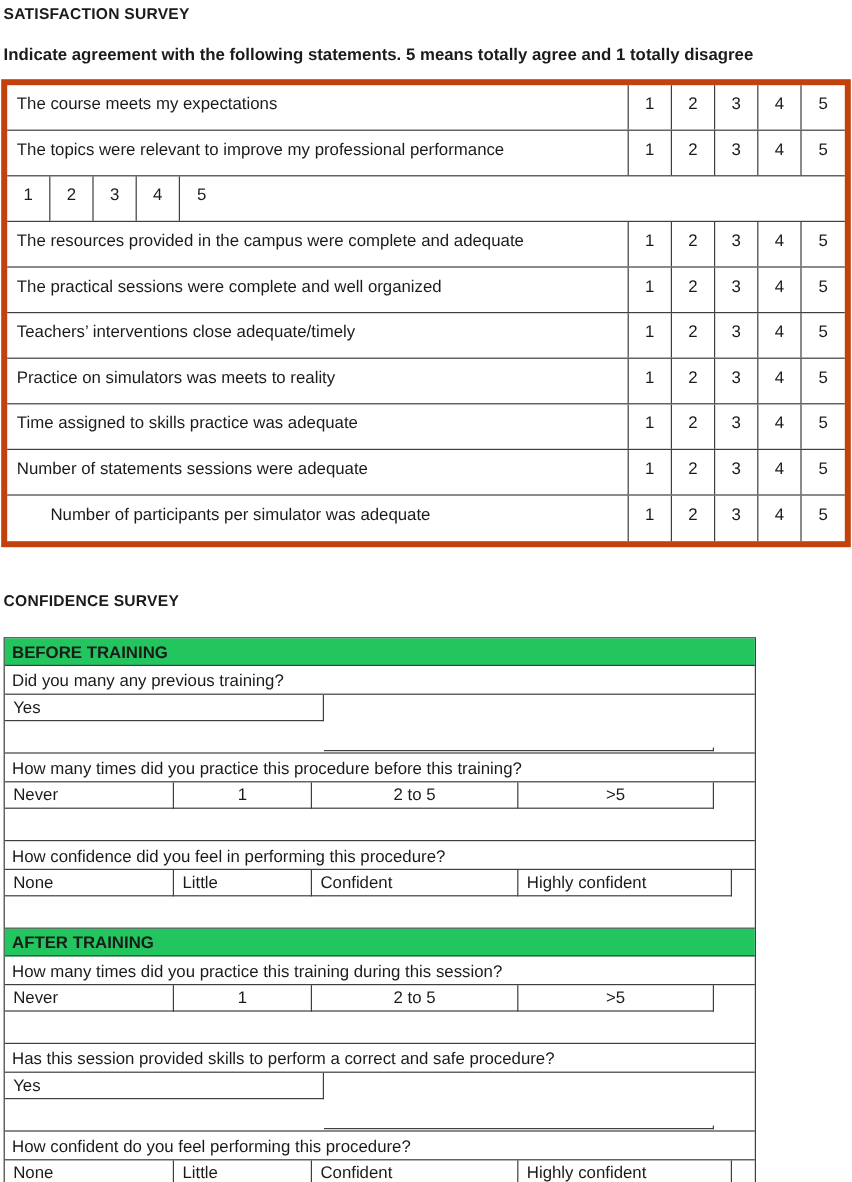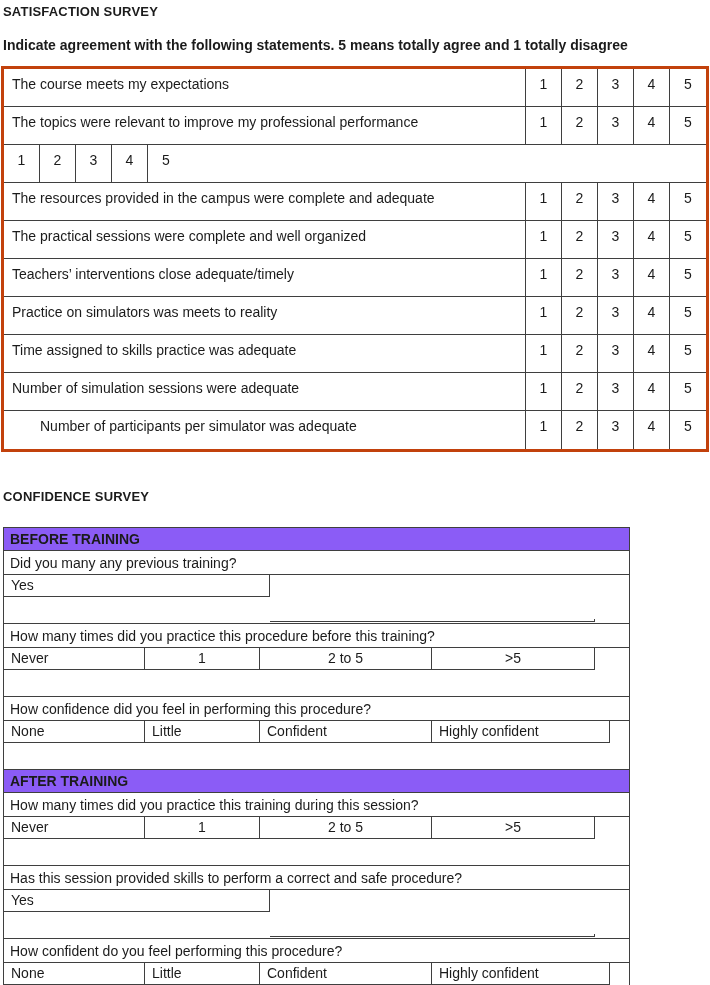--- a/index.html
+++ b/index.html
@@ -22,21 +22,21 @@
     margin:18px 0 0 3px;
     font-size:14px;
     font-weight:bold;
     white-space:nowrap;
   }
 
   
   .sat-table {
     width:708px;
     margin:13px 0 0 1px;
-    border:3px solid #c2410c;
+    border:5px solid #c2410c;
   }
   .sat-row {
     display:flex;
     height:38px;
     border-bottom:1px solid #3f3f3f;
   }
   .sat-row:last-child { border-bottom:none;margin-left:28px; }
   .sat-statement {
     flex:1;
     padding:7px 0 0 8px;
@@ -63,21 +63,21 @@
   }
 
   
   .conf-table {
     width:627px;
     margin:23px 0 0 3px;
     border:1px solid #3f3f3f;
   }
   .conf-header {
     height:23px;
-    background:#8b5cf6;
+    background:#22c55e;
     font-size:14px;
     font-weight:bold;
     padding:3px 0 0 6px;
     border-bottom:1px solid #3f3f3f;
   }
   .conf-q {
     height:24px;
     font-size:14px;
     padding:4px 0 0 6px;
     border-bottom:1px solid #3f3f3f;
@@ -185,21 +185,21 @@
     <div class="sat-row">
       <div class="sat-statement">Time assigned to skills practice was adequate</div>
       <div class="sat-cell">1</div>
       <div class="sat-cell">2</div>
       <div class="sat-cell">3</div>
       <div class="sat-cell">4</div>
       <div class="sat-cell">5</div>
     </div>
 
     <div class="sat-row">
-      <div class="sat-statement">Number of simulation sessions were adequate</div>
+      <div class="sat-statement">Number of statements sessions were adequate</div>
       <div class="sat-cell">1</div>
       <div class="sat-cell">2</div>
       <div class="sat-cell">3</div>
       <div class="sat-cell">4</div>
       <div class="sat-cell">5</div>
     </div>
 
     <div class="sat-row">
       <div class="sat-statement">Number of participants per simulator was adequate</div>
       <div class="sat-cell">1</div>

